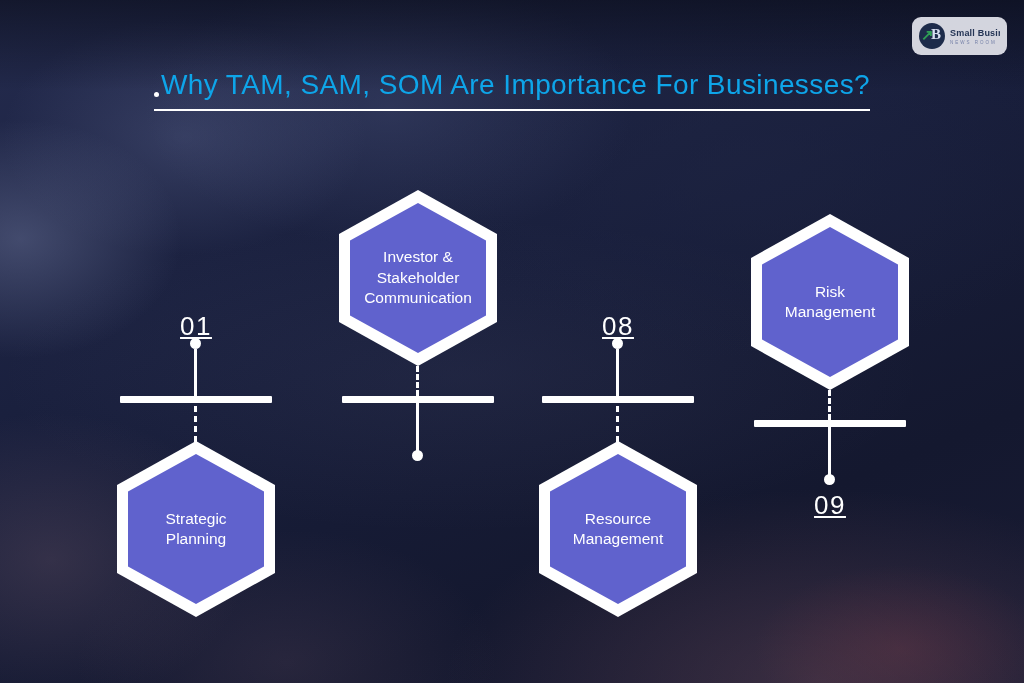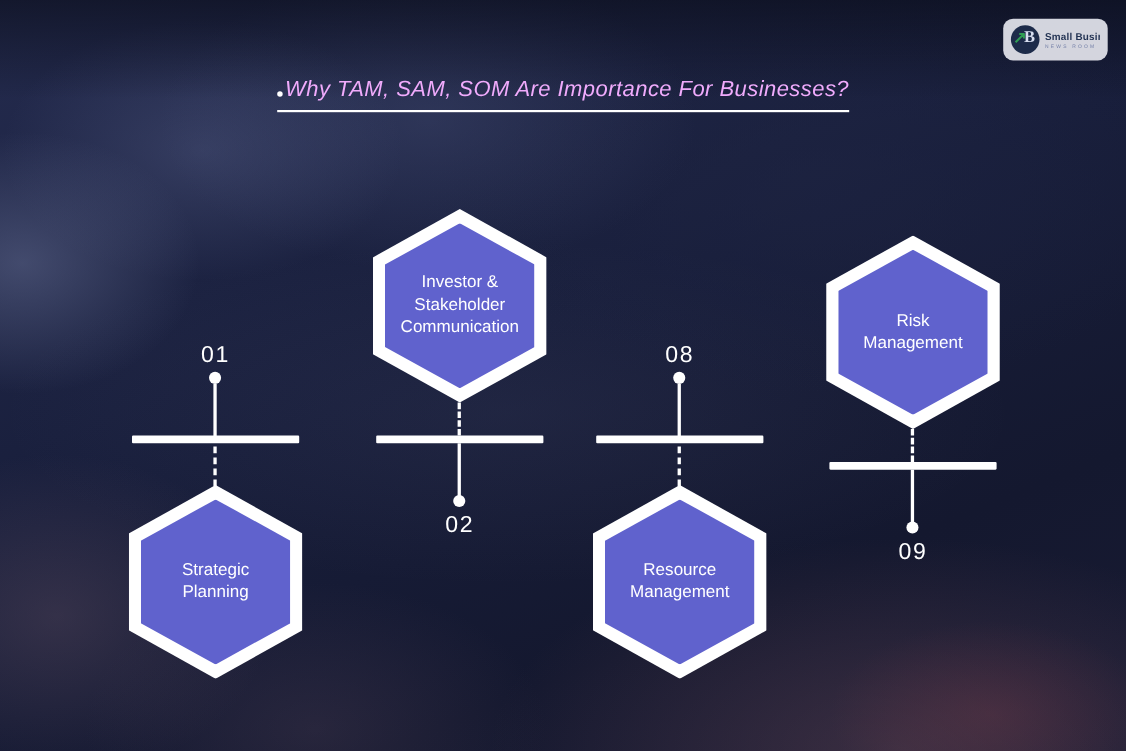--- a/index.html
+++ b/index.html
@@ -79,49 +79,49 @@
     display: inline-flex; align-items: flex-end;
     border-bottom: 2px solid #ffffff;
     padding-bottom: 8px;
   }
   .title-dot {
     width: 5px; height: 5px; border-radius: 50%;
     background: #ffffff;
     margin: 0 2px 4px 0;
   }
   h1.title-text {
-    color: #f0abfc;
-    font-size: 20px;
+    color: #0ea5e9;
+    font-size: 28px;
     font-weight: 500;
     letter-spacing: 0.4px;
     line-height: 1.1;
     white-space: nowrap;
-    font-style: italic;
   }
 
   
   .column {
     position: absolute;
     top: 0; width: 160px; height: 683px;
   }
   .col-1 { left: 116px; }
   .col-2 { left: 338px; }
   .col-3 { left: 538px; }
   .col-4 { left: 750px; margin-top: 24px; }
 
   .tl-bar {
     position: absolute;
     left: 4px; right: 4px; top: 396px; height: 7px;
     background: #ffffff; border-radius: 1px;
   }
   .tl-num {
     position: absolute;
     left: 0; right: 0; text-align: center;
-    color: #ffffff; font-size: 21px; font-weight: 500;
+    color: #ffffff; font-size: 26px; font-weight: 500;
     letter-spacing: 1.5px;
+    text-decoration: underline;
   }
   .num-above { top: 311px; }
   .num-below { top: 466px; }
   .tl-dot {
     position: absolute;
     left: 74px; width: 11px; height: 11px;
     border-radius: 50%; background: #ffffff;
   }
   .dot-above { top: 338px; }
   .dot-below { top: 450px; }
@@ -204,21 +204,20 @@
   <div class="column col-2">
     <div class="hex hex-top">
       <div class="hex-inner">
         <div class="hex-label">Investor &amp; Stakeholder Communication</div>
       </div>
     </div>
     <div class="tl-line-dashed dashed-above-bar"></div>
     <div class="tl-bar"></div>
     <div class="tl-line-solid solid-below"></div>
     <div class="tl-dot dot-below"></div>
-    <div class="tl-num num-below">02</div>
   </div>
 
   <div class="column col-3">
     <div class="tl-num num-above">08</div>
     <div class="tl-dot dot-above"></div>
     <div class="tl-line-solid solid-above"></div>
     <div class="tl-bar"></div>
     <div class="tl-line-dashed dashed-below-bar"></div>
     <div class="hex hex-bottom">
       <div class="hex-inner">

